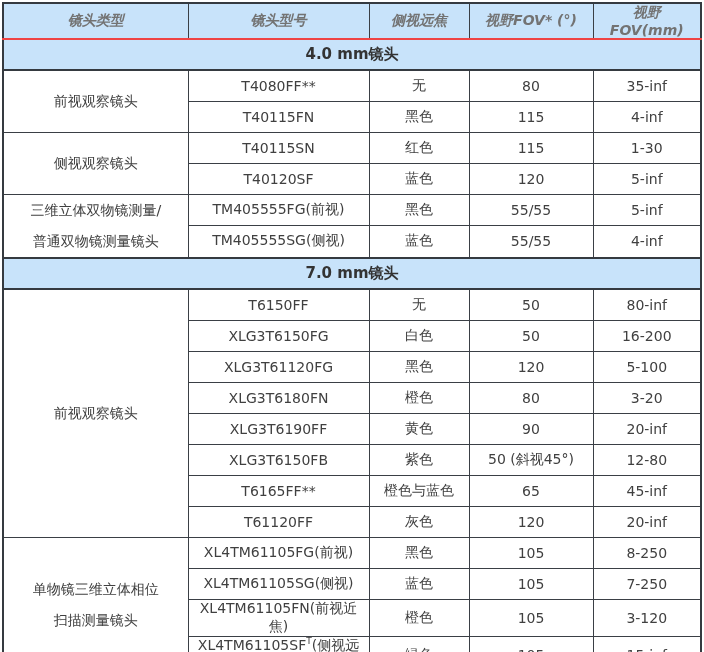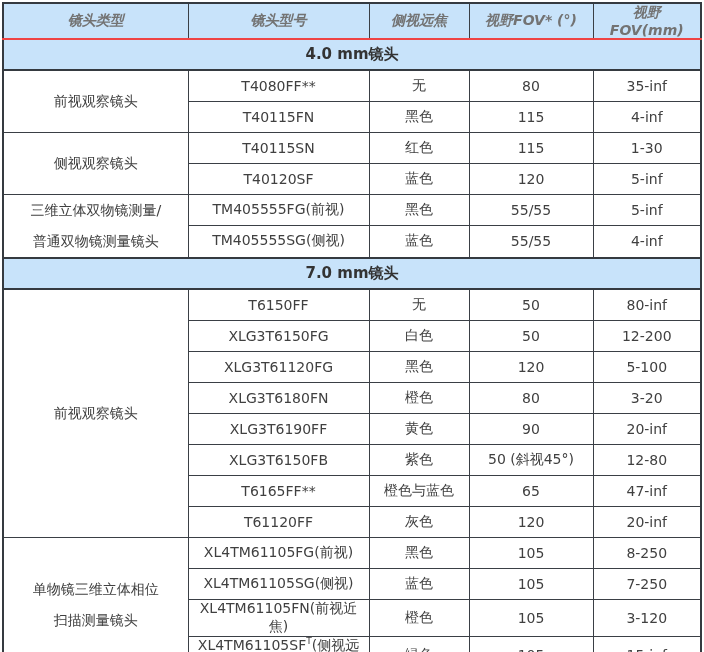--- a/index.html
+++ b/index.html
@@ -103,21 +103,21 @@
         <td class="type-cell" rowspan="8">前视观察镜头</td>
         <td class="model-cell">T6150FF</td>
         <td>无</td>
         <td>50</td>
         <td>80-inf</td>
       </tr>
       <tr class="data">
         <td class="model-cell">XLG3T6150FG</td>
         <td>白色</td>
         <td>50</td>
-        <td>12-200</td>
+        <td>16-200</td>
       </tr>
       <tr class="data">
         <td class="model-cell">XLG3T61120FG</td>
         <td>黑色</td>
         <td>120</td>
         <td>5-100</td>
       </tr>
       <tr class="data">
         <td class="model-cell">XLG3T6180FN</td>
         <td>橙色</td>
@@ -133,21 +133,21 @@
       <tr class="data">
         <td class="model-cell">XLG3T6150FB</td>
         <td>紫色</td>
         <td>50 (斜视45°)</td>
         <td>12-80</td>
       </tr>
       <tr class="data">
         <td class="model-cell">T6165FF**</td>
         <td>橙色与蓝色</td>
         <td>65</td>
-        <td>47-inf</td>
+        <td>45-inf</td>
       </tr>
       <tr class="data">
         <td class="model-cell">T61120FF</td>
         <td>灰色</td>
         <td>120</td>
         <td>20-inf</td>
       </tr>
       <tr class="data">
         <td class="type-cell" rowspan="4">单物镜三维立体相位
 扫描测量镜头</td>

